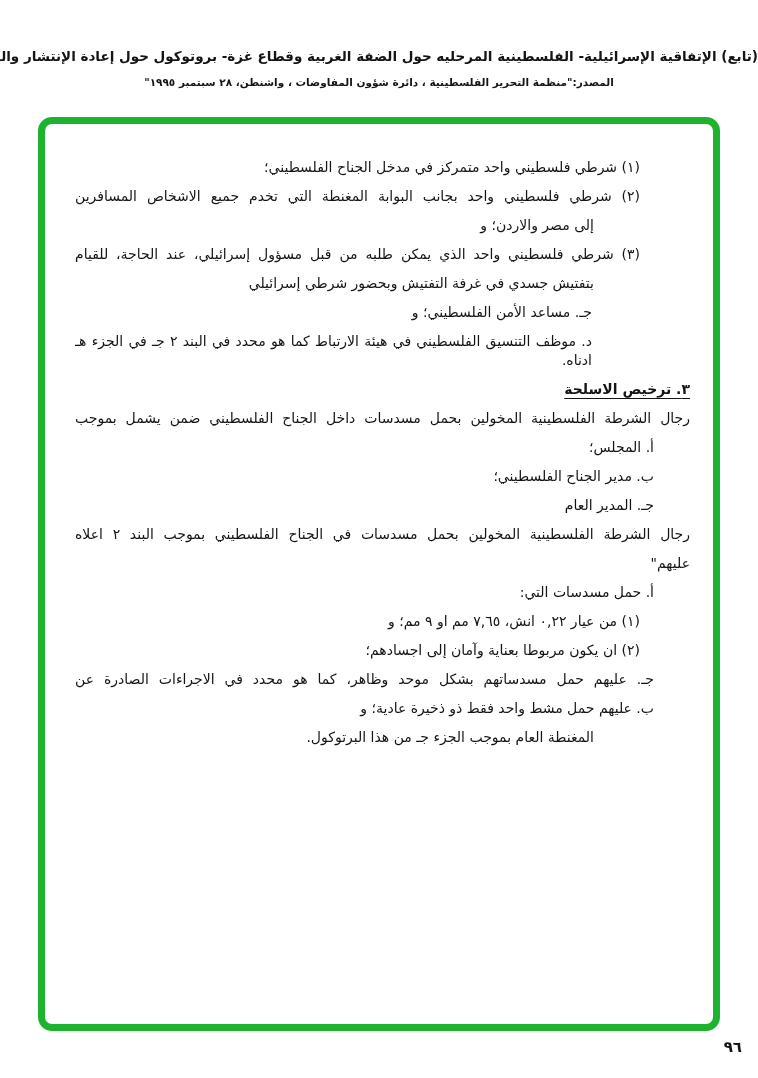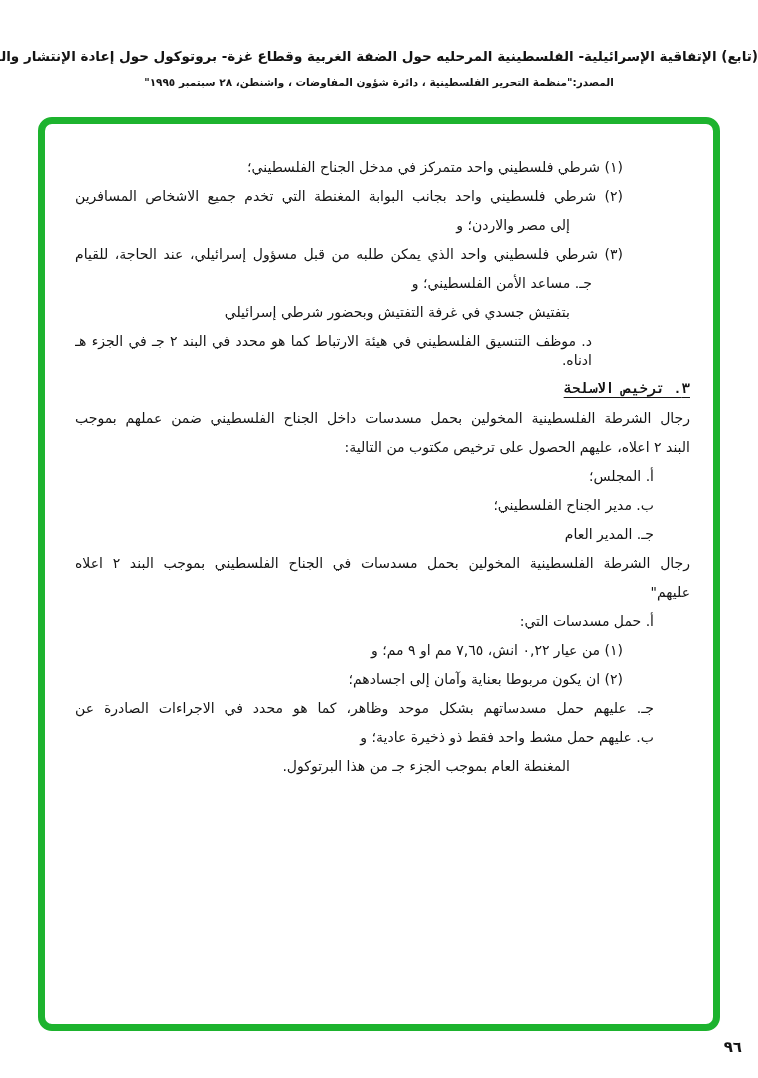--- a/index.html
+++ b/index.html
@@ -67,25 +67,24 @@
     color: #141414;
   }
   .line.full {
     text-align: justify;
     text-align-last: justify;
   }
   .line.heading {
     font-weight: bold;
     text-decoration: underline;
     text-underline-offset: 4px;
-    font-family: Liberation Mono, monospace;
   }
   .line.ind1 { margin-left: 0; margin-right: 36px; }
-  .line.ind2 { margin-right: 67px; }
-  .line.ind3 { margin-right: 120px; }
+  .line.ind2 { margin-right: 50px; }
+  .line.ind3 { margin-right: 96px; }
   .line.indcd { margin-right: 98px; }
   .line.ind1.full, .line.ind2.full, .line.indcd.full {
     text-align: justify;
     text-align-last: justify;
   }
   
   .page-number {
     position: absolute;
     bottom: 22px;
     left: 0;
@@ -107,26 +106,25 @@
   </div>
 
   <div class="frame" style="border-color: rgb(29, 179, 46);"></div>
 
   <div class="content" id="doc-content">
 
   <div class="line ind2">(١) شرطي فلسطيني واحد متمركز في مدخل الجناح الفلسطيني؛</div>
       <div class="line ind2 full">(٢) شرطي فلسطيني واحد بجانب البوابة المغنطة التي تخدم جميع الاشخاص المسافرين</div>
       <div class="line ind3">إلى مصر والاردن؛ و</div>
       <div class="line ind2 full">(٣) شرطي فلسطيني واحد الذي يمكن طلبه من قبل مسؤول إسرائيلي، عند الحاجة، للقيام</div>
+      <div class="line ind3">بتفتيش جسدي في غرفة التفتيش وبحضور شرطي إسرائيلي</div>
       <div class="line indcd">جـ.  مساعد الأمن الفلسطيني؛ و</div>
-      <div class="line ind3">بتفتيش جسدي في غرفة التفتيش وبحضور شرطي إسرائيلي</div>
       <div class="line indcd full">د.  موظف التنسيق الفلسطيني في هيئة الارتباط كما هو محدد في البند ٢ جـ في الجزء هـ ادناه.</div>
       <div class="line heading">٣.  ترخيص الاسلحة</div>
-      <div class="line full">رجال الشرطة الفلسطينية المخولين بحمل مسدسات داخل الجناح الفلسطيني ضمن عملهم بموجب</div>
-      <div class="line">البند ٢ اعلاه، عليهم الحصول على ترخيص مكتوب من التالية:</div>
+      <div class="line full">رجال الشرطة الفلسطينية المخولين بحمل مسدسات داخل الجناح الفلسطيني ضمن يشمل بموجب</div>
       <div class="line ind1">أ.  المجلس؛</div>
       <div class="line ind1">ب.  مدير الجناح الفلسطيني؛</div>
       <div class="line ind1">جـ.  المدير العام</div>
       <div class="line full">رجال الشرطة الفلسطينية المخولين بحمل مسدسات في الجناح الفلسطيني بموجب  البند ٢ اعلاه</div>
       <div class="line">عليهم"</div>
       <div class="line ind1">أ.  حمل مسدسات التي:</div>
       <div class="line ind2">(١) من عيار ٠,٢٢ انش، ٧,٦٥ مم او ٩ مم؛ و</div>
       <div class="line ind2">(٢) ان يكون مربوطا بعناية وآمان إلى اجسادهم؛</div>
       <div class="line ind1 full">جـ.  عليهم حمل مسدساتهم بشكل  موحد وظاهر، كما هو محدد في الاجراءات الصادرة عن</div>
       <div class="line ind1">ب.  عليهم حمل مشط واحد فقط ذو ذخيرة عادية؛ و</div>

